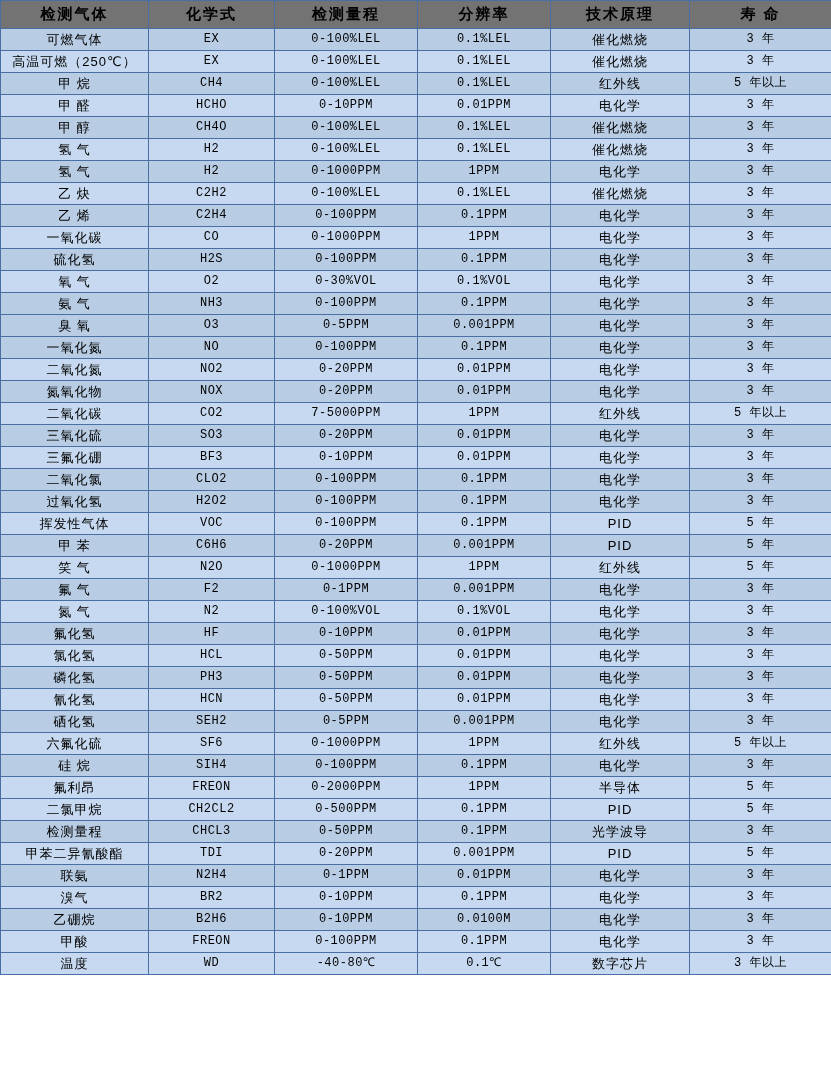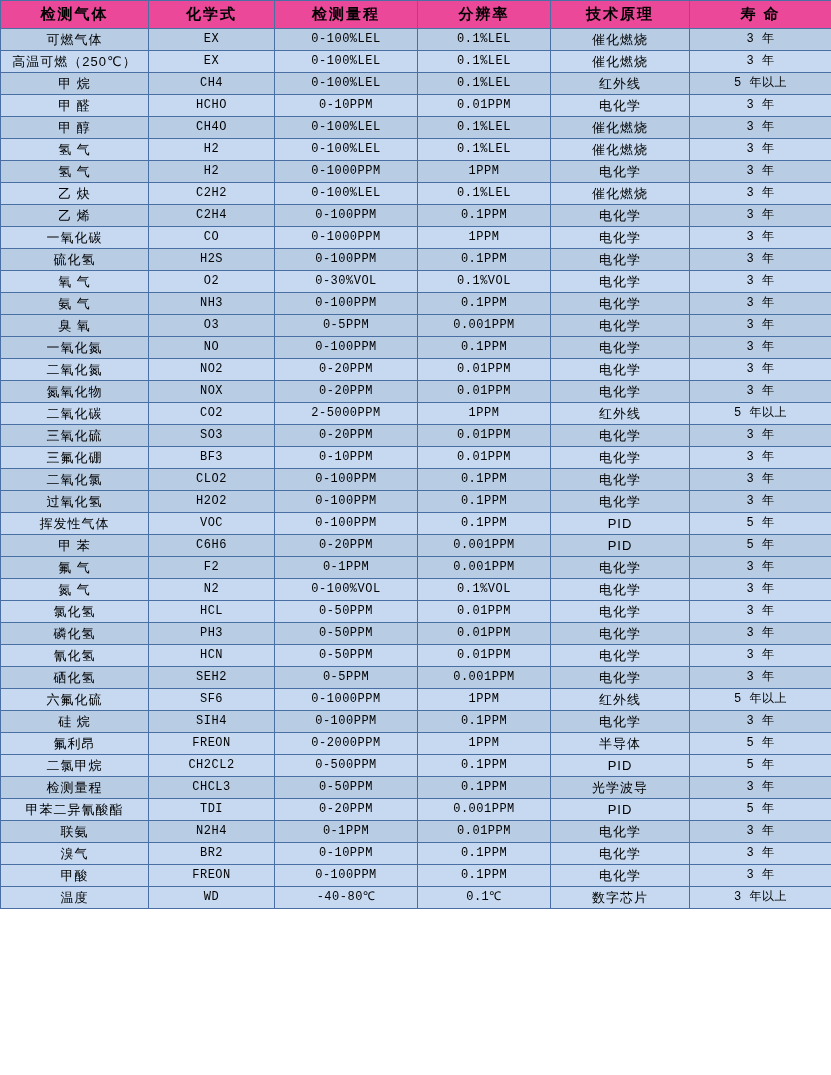--- a/index.html
+++ b/index.html
@@ -25,21 +25,21 @@
 
   #gas-table th, #gas-table td {
     border: 1px solid #4a6fa5;
     text-align: center;
     vertical-align: middle;
     color: #000000;
     white-space: nowrap;
     overflow: hidden;
   }
   #gas-table thead th {
-    background: #ec4899;
+    background: #737373;
     font-size: 15px;
     font-weight: bold;
     height: 25px;
     letter-spacing: 2px;
   }
   #gas-table tbody td {
     font-size: 13px;
     height: 21px;
     line-height: 21px;
     padding: 0 2px;
@@ -214,21 +214,21 @@
         <td class="name">氮氧化物</td>
         <td class="mono">NOX</td>
         <td class="mono">0-20PPM</td>
         <td class="mono">0.01PPM</td>
         <td class="name">电化学</td>
         <td class="mono">3 年</td>
       </tr>
       <tr class="even">
         <td class="name">二氧化碳</td>
         <td class="mono">CO2</td>
-        <td class="mono">2-5000PPM</td>
+        <td class="mono">7-5000PPM</td>
         <td class="mono">1PPM</td>
         <td class="name">红外线</td>
         <td class="mono">5 年以上</td>
       </tr>
       <tr class="odd">
         <td class="name">三氧化硫</td>
         <td class="mono">SO3</td>
         <td class="mono">0-20PPM</td>
         <td class="mono">0.01PPM</td>
         <td class="name">电化学</td>
@@ -267,33 +267,49 @@
         <td class="mono">5 年</td>
       </tr>
       <tr class="odd">
         <td class="name">甲 苯</td>
         <td class="mono">C6H6</td>
         <td class="mono">0-20PPM</td>
         <td class="mono">0.001PPM</td>
         <td class="name">PID</td>
         <td class="mono">5 年</td>
       </tr>
+      <tr class="even">
+        <td class="name">笑 气</td>
+        <td class="mono">N2O</td>
+        <td class="mono">0-1000PPM</td>
+        <td class="mono">1PPM</td>
+        <td class="name">红外线</td>
+        <td class="mono">5 年</td>
+      </tr>
       <tr class="odd">
         <td class="name">氟 气</td>
         <td class="mono">F2</td>
         <td class="mono">0-1PPM</td>
         <td class="mono">0.001PPM</td>
         <td class="name">电化学</td>
         <td class="mono">3 年</td>
       </tr>
       <tr class="even">
         <td class="name">氮 气</td>
         <td class="mono">N2</td>
         <td class="mono">0-100%VOL</td>
         <td class="mono">0.1%VOL</td>
+        <td class="name">电化学</td>
+        <td class="mono">3 年</td>
+      </tr>
+      <tr class="odd">
+        <td class="name">氟化氢</td>
+        <td class="mono">HF</td>
+        <td class="mono">0-10PPM</td>
+        <td class="mono">0.01PPM</td>
         <td class="name">电化学</td>
         <td class="mono">3 年</td>
       </tr>
       <tr class="even">
         <td class="name">氯化氢</td>
         <td class="mono">HCL</td>
         <td class="mono">0-50PPM</td>
         <td class="mono">0.01PPM</td>
         <td class="name">电化学</td>
         <td class="mono">3 年</td>
@@ -376,20 +392,28 @@
         <td class="mono">0-1PPM</td>
         <td class="mono">0.01PPM</td>
         <td class="name">电化学</td>
         <td class="mono">3 年</td>
       </tr>
       <tr class="even">
         <td class="name">溴气</td>
         <td class="mono">BR2</td>
         <td class="mono">0-10PPM</td>
         <td class="mono">0.1PPM</td>
+        <td class="name">电化学</td>
+        <td class="mono">3 年</td>
+      </tr>
+      <tr class="odd">
+        <td class="name">乙硼烷</td>
+        <td class="mono">B2H6</td>
+        <td class="mono">0-10PPM</td>
+        <td class="mono">0.0100M</td>
         <td class="name">电化学</td>
         <td class="mono">3 年</td>
       </tr>
       <tr class="even">
         <td class="name">甲酸</td>
         <td class="mono">FREON</td>
         <td class="mono">0-100PPM</td>
         <td class="mono">0.1PPM</td>
         <td class="name">电化学</td>
         <td class="mono">3 年</td>

